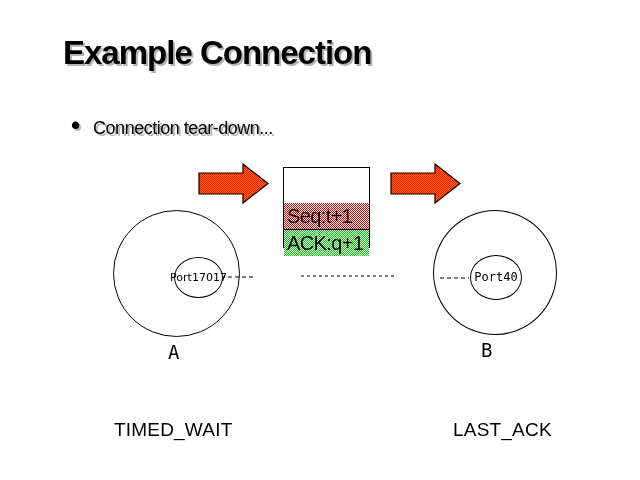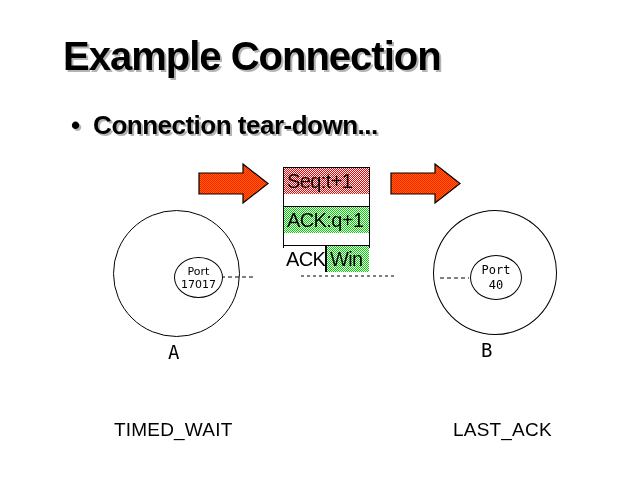--- a/index.html
+++ b/index.html
@@ -4,66 +4,66 @@
 <style>
   html, body { margin: 0; padding: 0; background: #ffffff; }
   body { width: 640px; height: 480px; overflow: hidden; position: relative;
          font-family: "Liberation Sans", sans-serif; color: #000; }
 
   .slide { position: absolute; inset: 0; width: 640px; height: 480px; background: #ffffff; }
 
   
   .title {
     position: absolute; left: 63px; top: 34px;
-    font-size: 40px; font-weight: 700; letter-spacing: -1px;
+    font-size: 33px; font-weight: 700; letter-spacing: -1px;
     text-shadow: 2px 2px 0 #b4b4b4; white-space: nowrap;
   }
   .bullet-row {
     position: absolute; left: 71px; top: 110px;
     display: flex; align-items: baseline; white-space: nowrap;
   }
   .bullet-dot {
     font-size: 26px; font-weight: 700; margin-right: 13px;
     text-shadow: 2px 2px 0 #b4b4b4;
   }
   .bullet-text {
-    font-size: 26px; font-weight: 700; letter-spacing: -0.5px;
+    font-size: 18px; font-weight: 400; letter-spacing: -0.5px;
     text-shadow: 2px 2px 0 #b4b4b4;
   }
 
   
   .overlay { position: absolute; left: 0; top: 0; pointer-events: none; }
 
   
   .packet-table {
     position: absolute; left: 283px; top: 167px; width: 87px; height: 81px;
     box-sizing: border-box; border: 1px solid #000;
     font-size: 20px; letter-spacing: -0.6px; line-height: 26px;
   }
   .prow { box-sizing: border-box; height: 26px; padding-left: 3px; overflow: hidden; }
-  .prow + .prow { border-top: 1px solid #000; height: 27px; line-height: 26px; margin-top: 12px; }
+  .prow + .prow { border-top: 1px solid #000; height: 27px; line-height: 26px; }
   .splitrow { display: flex; padding-left: 0; }
   .pcell { box-sizing: border-box; height: 100%; overflow: hidden; }
   .ackcell { width: 43px; padding-left: 2px; background: #ffffff; border-right: 2px solid #000; }
   .wincell { flex: 1; padding-left: 3px; }
-  .seqbg   { background: repeating-conic-gradient(#f40000 0% 25%, #ffffff 0% 50%); background-size: 2px 2px; }
+  .seqbg   { background: repeating-conic-gradient(#f40000 0% 25%, #ffffff 0% 50%); background-size: 2px 2px; margin-top: 35px; }
   .greenbg { background: repeating-conic-gradient(#00d400 0% 25%, #ffffff 0% 50%); background-size: 2px 2px; }
 
   
   .bigcircle {
     position: absolute; border: 1px solid #000; border-radius: 50%;
     box-sizing: border-box; background: transparent;
   }
   .bigcircle.hostA { left: 113px; top: 210px; width: 127px; height: 127px; }
   .bigcircle.hostB { left: 433px; top: 210px; width: 124px; height: 125px; }
 
   .smallcircle {
     position: absolute; border: 1px solid #000; border-radius: 50%;
     box-sizing: border-box; background: #ffffff;
-    display: flex; flex-direction: column; justify-content: center; align-items: center;
+    display: flex; justify-content: center; align-items: center;
     text-align: center;
   }
   .smallcircle.hostA { left: 174px; top: 257px; width: 49px; height: 41px;
     font-family: "DejaVu Sans", sans-serif; font-size: 11px; line-height: 13px; }
   .smallcircle.hostB { left: 470px; top: 255px; width: 52px; height: 45px;
     font-family: "DejaVu Sans Mono", monospace; font-size: 12px; line-height: 15px; }
 
   
   .nodelabel { position: absolute; font-family: "DejaVu Sans Mono", monospace; font-size: 19px; }
   .nodelabel.a { left: 168px; top: 341px; }
@@ -94,24 +94,20 @@
     <path d="M199,173 H243 V164 L268,183.5 L243,203 V194 H199 Z" fill="url(#arrChk)" stroke="#000" stroke-width="1.2"></path>
     <path d="M391,173 H435 V164 L460,183.5 L435,203 V194 H391 Z" fill="url(#arrChk)" stroke="#000" stroke-width="1.2"></path>
     <line x1="221" y1="277" x2="256" y2="277" stroke="#000" stroke-width="1" stroke-dasharray="4 3"></line>
     <line x1="301" y1="276" x2="396" y2="276" stroke="#000" stroke-width="1" stroke-dasharray="3 3"></line>
     <line x1="440" y1="278" x2="469" y2="278" stroke="#000" stroke-width="1" stroke-dasharray="4 3"></line>
   </svg>
 
   <div class="packet-table">
     <div class="prow seqbg">Seq:t+1</div>
     <div class="prow greenbg">ACK:q+1</div>
-    <div class="prow splitrow">
-      <div class="pcell ackcell">ACK</div>
-      <div class="pcell wincell greenbg">Win</div>
-    </div>
   </div>
 
   <div class="bigcircle hostA"></div>
   <div class="smallcircle hostA">
     <div>Port</div>
     <div>17017</div>
   </div>
 
   <div class="bigcircle hostB"></div>
   <div class="smallcircle hostB">

